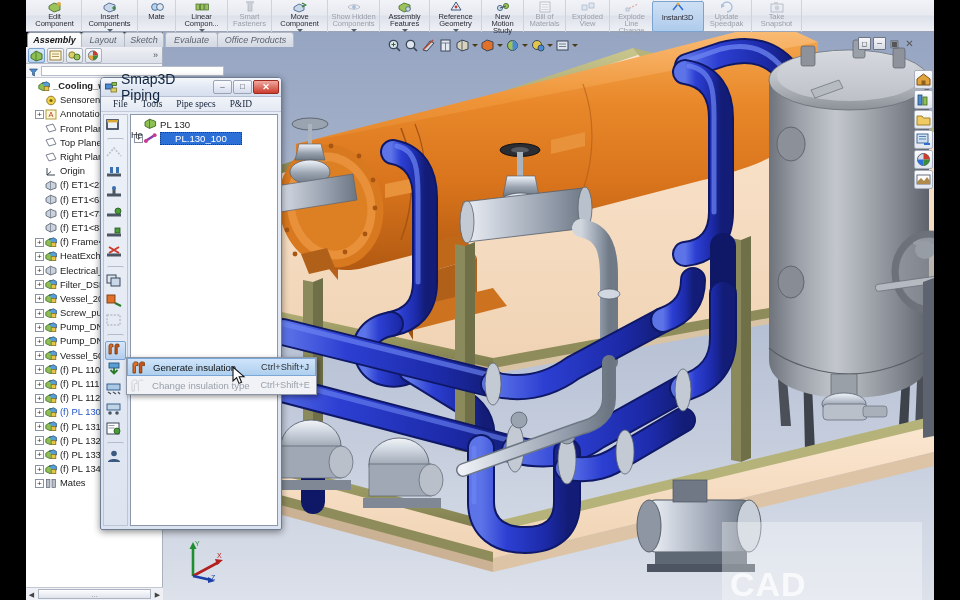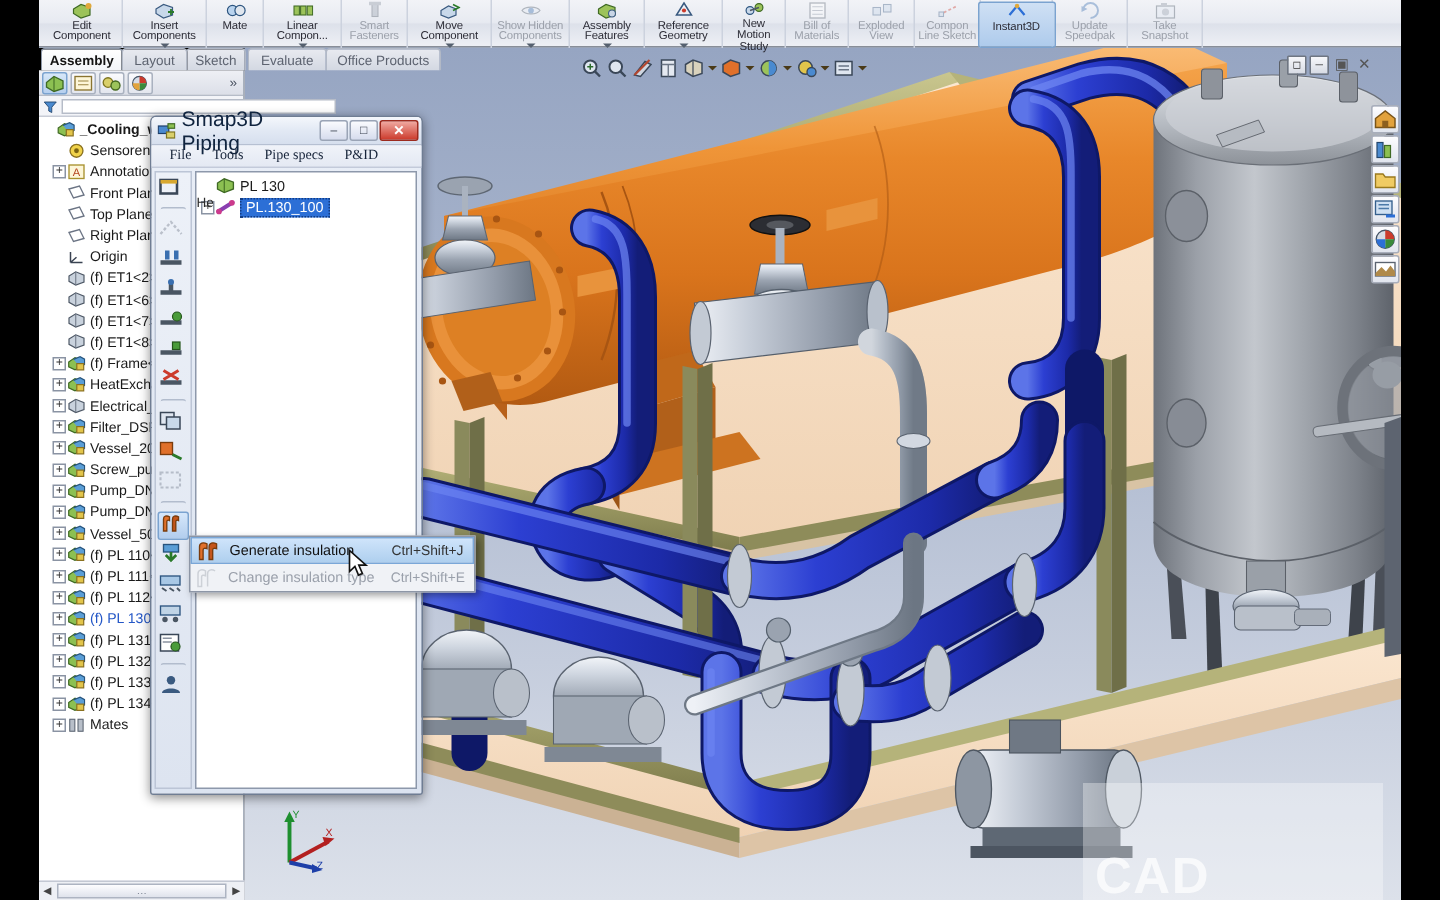--- a/index.html
+++ b/index.html
@@ -25,21 +25,21 @@
 
   
   #ribbon {
     position:absolute; left:26px; top:0; width:908px; height:32px;
     background: linear-gradient(to bottom,#f2f3f7 0%, #e7eaf1 48%, #dde1ea 52%, #eef0f5 100%);
     border-bottom:1px solid #9aa4b5;
     z-index:20;
   }
   .ribgroup {
     position:absolute; top:0; height:32px;
-    display:flex; flex-direction:column; align-items:center; justify-content:flex-end;
+    display:flex; flex-direction:column; align-items:center; justify-content:center;
     padding-top:1px;
     border-right:1px solid #ccd2de;
   }
   .ribbtn {
     display:flex; flex-direction:column; align-items:center; justify-content:flex-start;
     height:32px; padding:0 3px;
   }
   .ribbtn.sel {
     background: linear-gradient(to bottom,#cfe0f4,#aecbec);
     border:1px solid #7ba3d0; border-radius:2px;
@@ -53,20 +53,21 @@
   .ribdrop {
     width:0;height:0;border-left:3px solid transparent;border-right:3px solid transparent;
     border-top:3px solid #55606f; margin-top:1px;
   }
 
   
   #tabstrip {
     position:absolute; left:26px; top:32px; width:280px; height:15px;
     z-index:22;
     background:transparent;
+    font-style:italic;
   }
   .tab {
     position:absolute; top:0; height:15px; line-height:14px;
     font-size:9px; text-align:center; color:#5d6370;
     background: linear-gradient(to bottom,#e8eaf0,#d3d8e2);
     border:1px solid #b2b9c6; border-bottom:none;
     border-radius:3px 3px 0 0;
   }
   .tab.active {
     color:#141414; font-weight:bold;
@@ -230,21 +231,21 @@
   .tbtn { width:21px;height:19px; position:relative; border-radius:2px; }
   .tbtn.sep { height:5px; width:17px; border-top:1px solid #b2bccd; margin:1px 0; }
   .tbtn.sel { background:linear-gradient(to bottom,#d6e7fa,#b2cdee); border:1px solid #7ba3d0; }
   #dlg-tree {
     position:absolute; left:29px; top:2px; right:3px; bottom:3px;
     background:#ffffff; border:1px solid #8d98ab;
     padding:2px 0 0 3px; overflow:hidden;
   }
   .dtrow { display:flex; align-items:center; height:14px; font-size:9.6px; }
   .dtico { width:13px;height:12px; margin-right:3px; position:relative; flex:none; }
-  .dtsel { background:#2c6fd6; color:#ffffff; padding:0 3px; border:1px dotted #123c82; }
+  .dtsel { background:#2c6fd6; color:#ffffff; padding:0 14px; border:1px dotted #123c82; }
   #dlg-hint { position:absolute; left:30px; top:18px; font-size:9px; color:#2b2b2b; }
 
   
   #ctxmenu {
     position:absolute; left:126px; top:357px; width:191px; height:38px;
     z-index:55;
     background:#f0f2f6;
     border:1px solid #8d96a6;
     box-shadow:2px 2px 5px rgba(0,0,0,0.4);
     display:flex; flex-direction:column;
@@ -844,21 +845,21 @@
             </svg></div>
           <div class="riblbl dim" style="width: 40px;">Exploded View</div>
         </div>
       </div>
       <div class="ribgroup" style="left: 584px; width: 44px;">
         <div class="ribbtn">
           <div class="ribico"><svg width="14" height="12" viewBox="0 0 14 12" opacity="0.38">
               <path d="M1 9 L13 3" stroke="#cc3b2c" stroke-width="1.2" stroke-dasharray="2 1.5"></path>
               <rect x="1" y="7" width="3" height="3" fill="#c8d8ea" stroke="#3a5a80" stroke-width="0.7"></rect>
             </svg></div>
-          <div class="riblbl dim" style="width: 40px;">Compon Line Sketch</div>
+          <div class="riblbl dim" style="width: 40px;">Explode Line Change</div>
         </div>
       </div>
       <div class="ribgroup" style="left: 628px; width: 48px;">
         <div class="ribbtn sel">
           <div class="ribico"><svg width="14" height="12" viewBox="0 0 14 12" opacity="1">
               <path d="M2 8 L7 2 L12 8" fill="none" stroke="#2c6fd6" stroke-width="1.5"></path>
               <circle cx="7" cy="2" r="1.5" fill="#e0a83c"></circle>
             </svg></div>
           <div class="riblbl" style="width: 44px;">Instant3D</div>
         </div>

